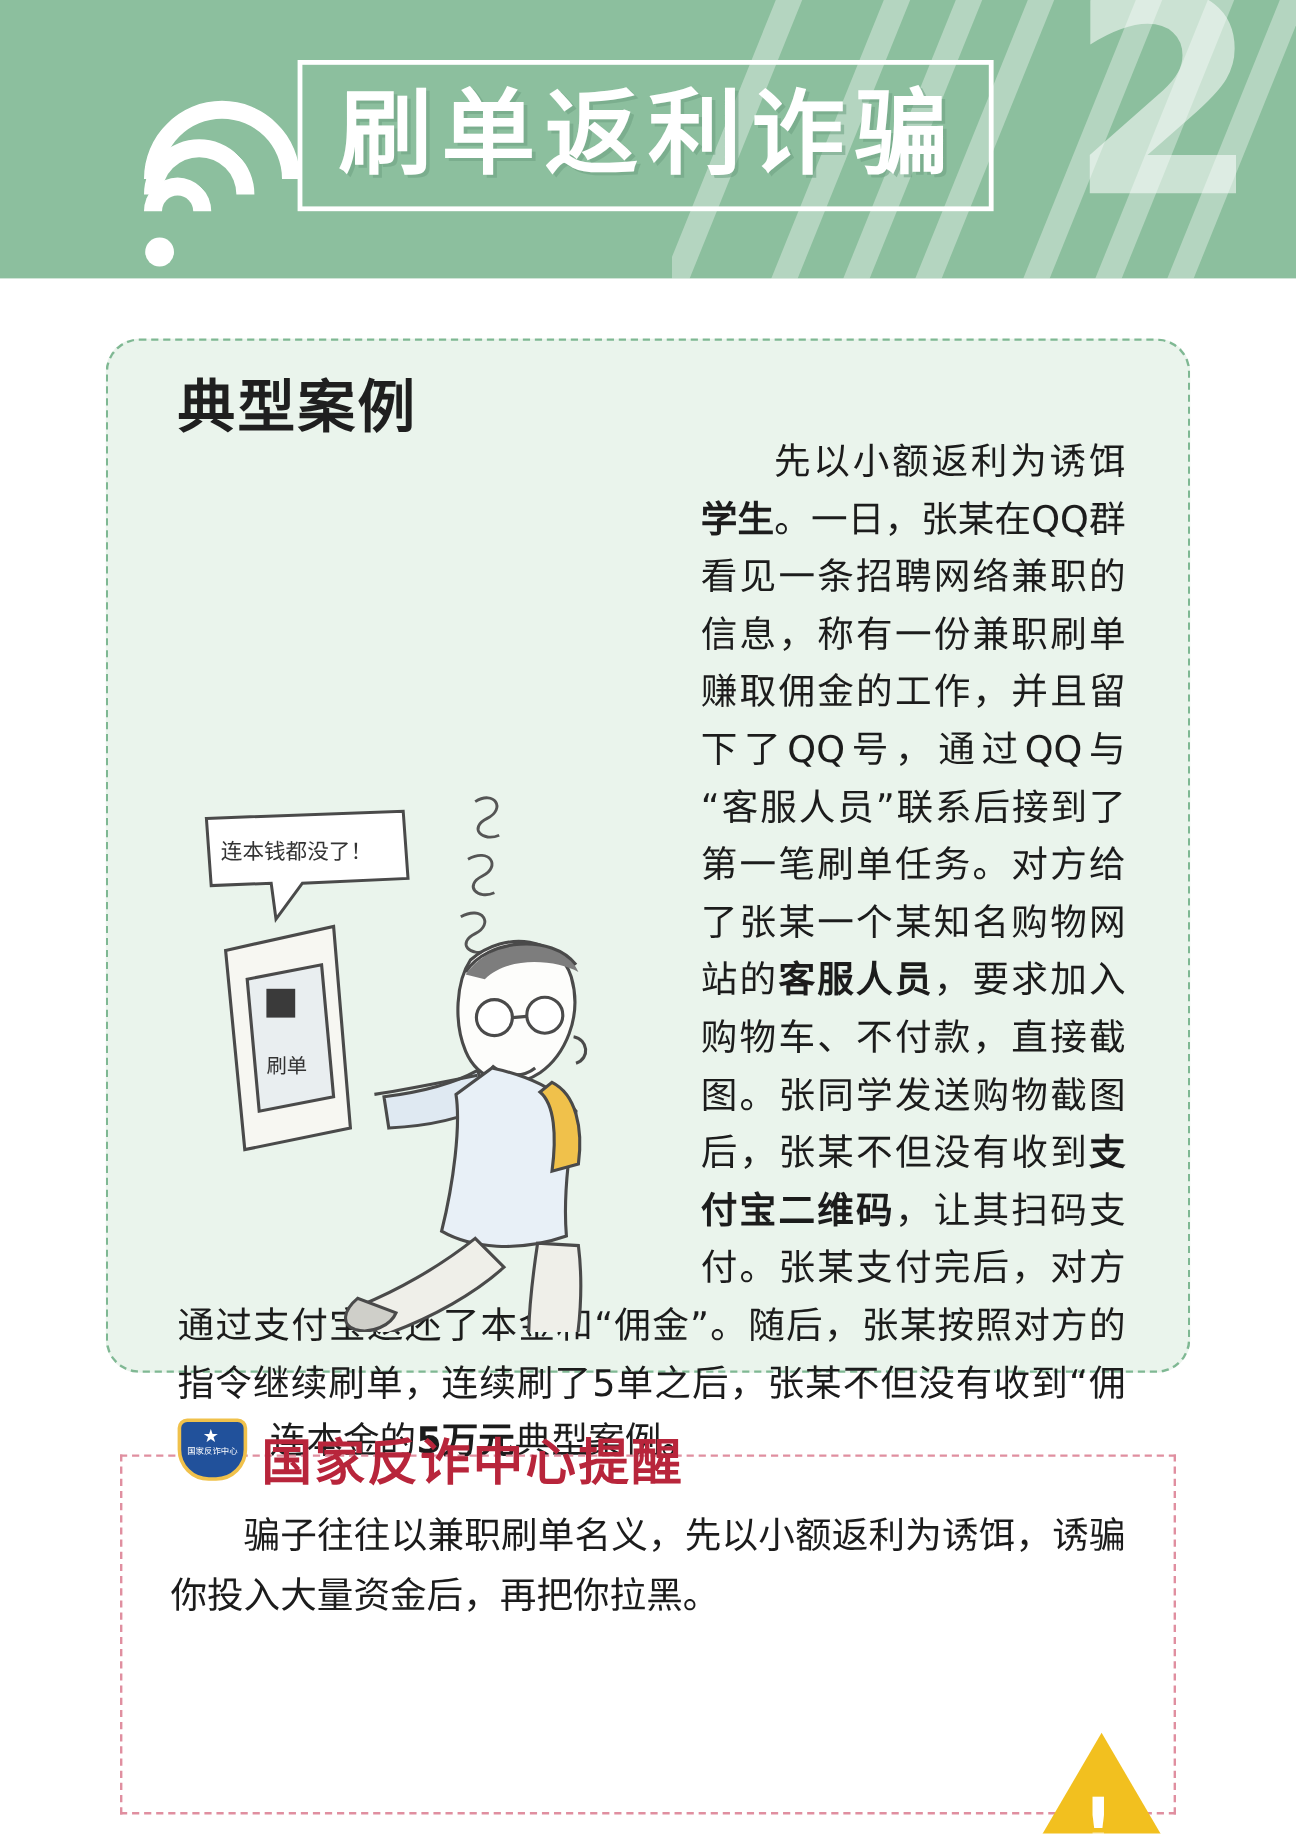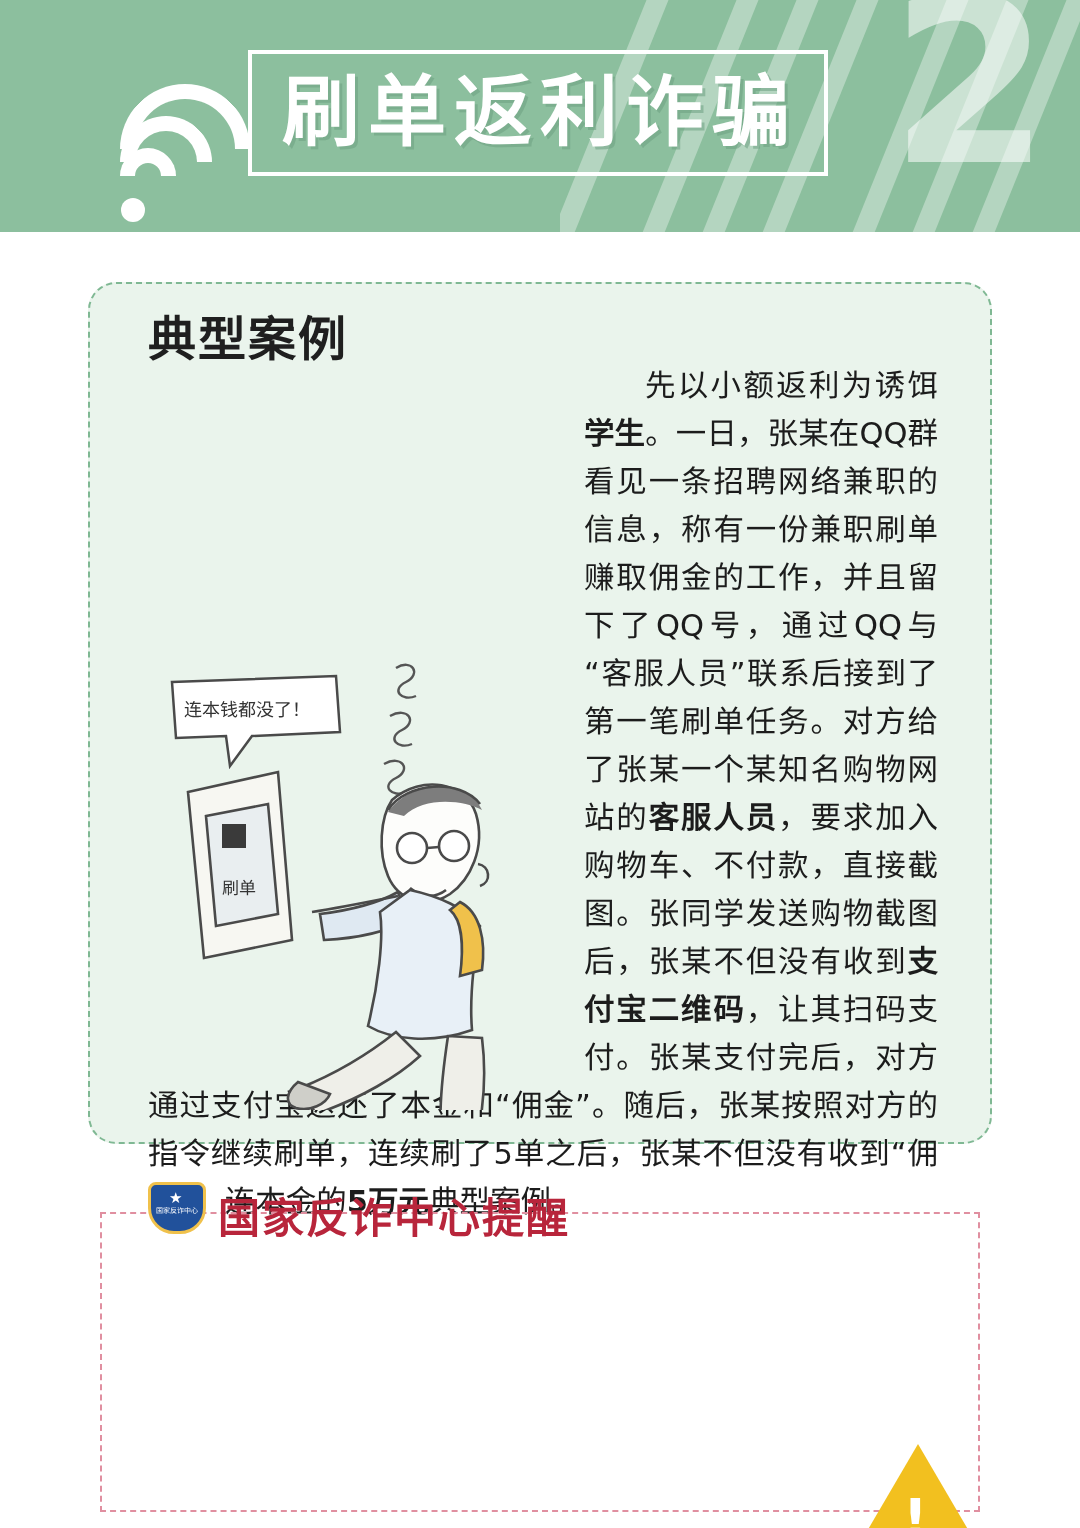--- a/index.html
+++ b/index.html
@@ -335,16 +335,17 @@
 
 <div class="badge">
   <div class="shield"></div>
   <div class="star">★</div>
   <div class="badge-text">国家反诈中心</div>
 </div>
 
 <div class="alert-title">国家反诈中心提醒</div>
 
 <div class="alert-body">
+  <p>骗子往往以兼职刷单名义，先以小额返利为诱饵，诱骗你投入大量资金后，再把你拉黑。</p>
 </div>
 
 <div class="warn-triangle"></div>
 <div class="warn-bang">!</div>
 
 </body></html>

